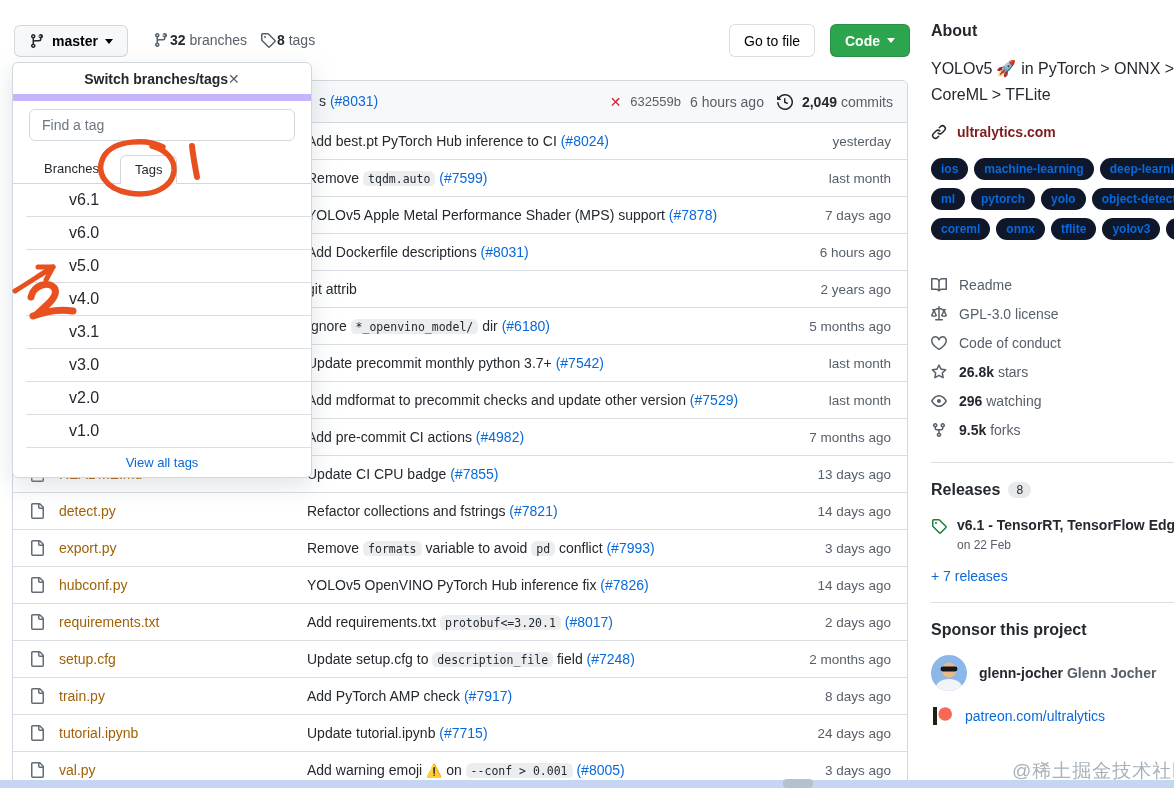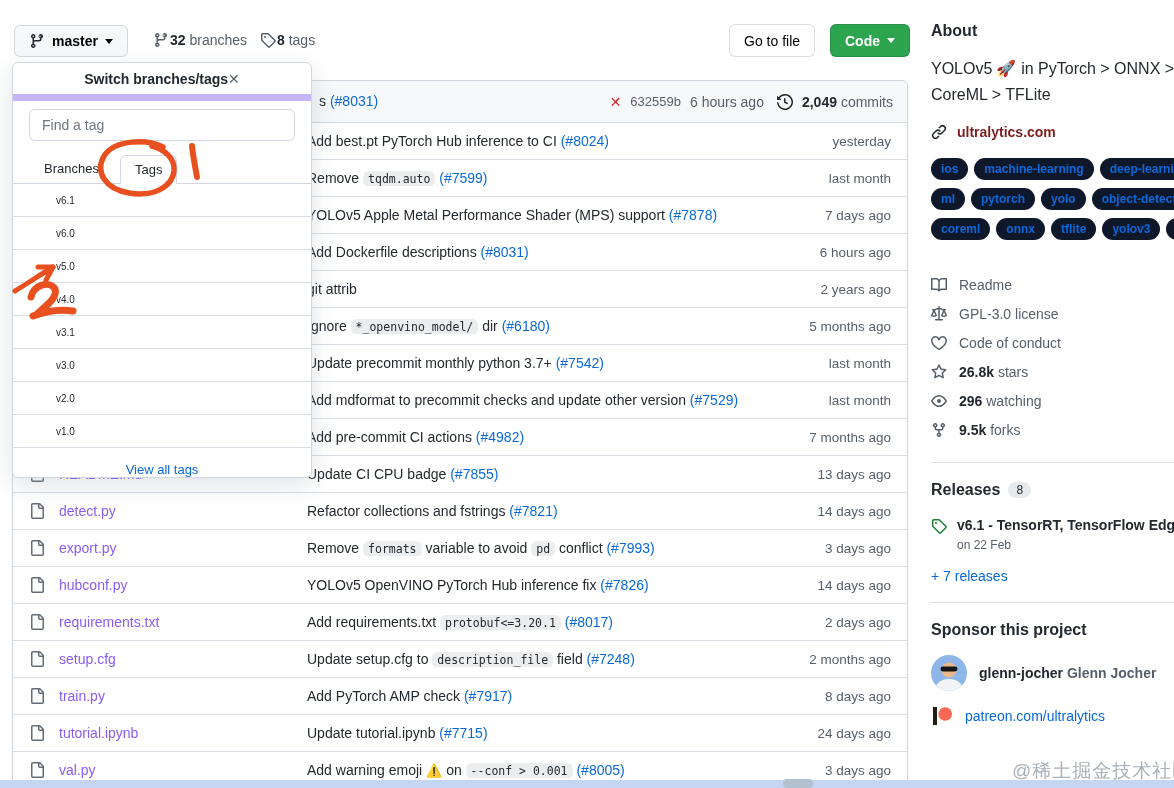--- a/index.html
+++ b/index.html
@@ -31,21 +31,21 @@
   #commit-msg{position:absolute;left:306px;top:12px;white-space:nowrap;}
   #commit-msg a{color:#0969da;}
   #commit-right{position:absolute;right:14px;top:0;height:41px;display:flex;align-items:center;gap:9px;}
   .red-x{color:#cf222e;font-weight:700;font-size:14px;}
   .sha{color:#57606a;font-size:13px;}
   .ago{color:#57606a;font-size:14px;}
   .commits-n{font-weight:600;color:#24292f;}
   .commits-l{color:#57606a;}
   .trow{height:37px;border-bottom:1px solid #d8dee4;display:flex;align-items:center;box-sizing:border-box;}
   .fname{width:294px;flex:none;display:flex;align-items:center;gap:14px;padding-left:16px;box-sizing:border-box;overflow:hidden;}
-  .fname a{color:#8b5cf6;white-space:nowrap;}
+  .fname a{color:#a16207;white-space:nowrap;}
   .fmsg{flex:1;color:#24292f;white-space:nowrap;overflow:hidden;}
   .fmsg a{color:#0969da;}
   .code{font-family:"DejaVu Sans Mono","Liberation Mono",monospace;font-size:11.5px;
     background:rgba(175,184,193,.25);padding:1px 5px;border-radius:6px;margin-top:36px;}
   .warn{color:#d4a72c;font-size:13px;}
   .fdate{width:132px;flex:none;text-align:right;padding-right:16px;color:#57606a;font-size:13.5px;box-sizing:border-box;white-space:nowrap;}
 
   
   #branch-dialog{left:12px;top:62px;width:300px;height:416px;background:#fff;border:1px solid #d0d7de;
     border-radius:6px;box-shadow:0 8px 24px rgba(140,149,159,.25);z-index:10;box-sizing:border-box;overflow:hidden;}
@@ -54,22 +54,22 @@
   #bd-title{font-size:14px;font-weight:600;}
   #bd-close{color:#57606a;cursor:pointer;}
   #bd-search{padding:8px 16px 4px;}
   #bd-input{width:100%;height:32px;box-sizing:border-box;border:1px solid #d0d7de;border-radius:6px;
     padding:0 12px;font-size:14px;font-family:inherit;color:#24292f;outline:none;}
   #bd-input::placeholder{color:#6e7781;}
   #bd-tabs{display:flex;align-items:flex-end;padding:8px 16px 0;border-bottom:1px solid #d0d7de;gap:6px;height:39px;box-sizing:border-box;}
   .bd-tab{padding:6px 14px;font-size:13px;color:#24292f;border:1px solid transparent;border-radius:6px 6px 0 0;}
   .bd-tab.active{border-color:#d0d7de;border-bottom-color:#fff;margin-bottom:-1px;background:#fff;}
   .tag-item{height:33px;box-sizing:border-box;border-bottom:1px solid #d8dee4;display:flex;
-    align-items:center;padding-left:43px;font-size:10px;color:#24292f;cursor:pointer;}
-  #bd-footer{height:29px;display:flex;align-items:flex-end;justify-content:center;}
+    align-items:center;padding-left:43px;font-size:16px;color:#24292f;cursor:pointer;margin-left:13px;}
+  #bd-footer{height:29px;display:flex;align-items:center;justify-content:center;}
   #bd-footer a{color:#0969da;font-size:13px;}
 
   
   #sidebar{left:931px;top:22px;width:300px;z-index:1;}
   .sb-h{font-size:16px;font-weight:700;margin:0 0 16px;}
   #sb-desc{font-size:16px;line-height:26px;width:252px;margin-bottom:16px;}
   #sb-site{display:flex;align-items:center;gap:10px;margin-bottom:18px;}
   #sb-site a{color:#7f1d1d;font-weight:700;font-size:14px;}
   #topics{width:300px;margin-bottom:22px;}
   .topic{display:inline-block;background:#0f172a;color:#0969da;font-size:12px;font-weight:600;

